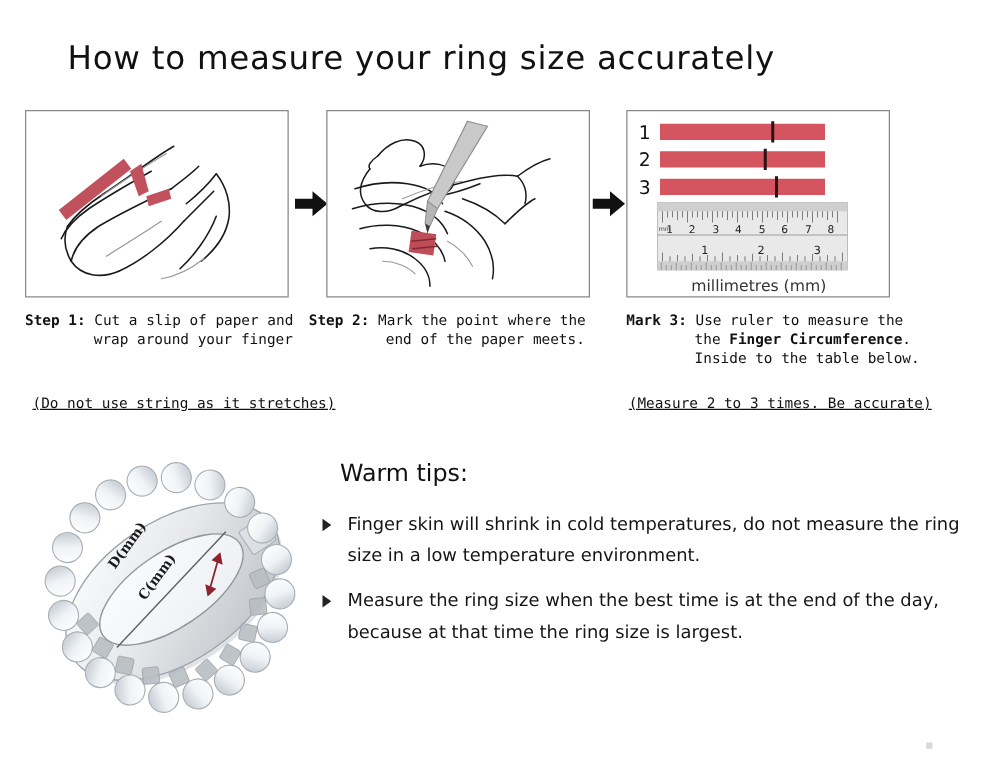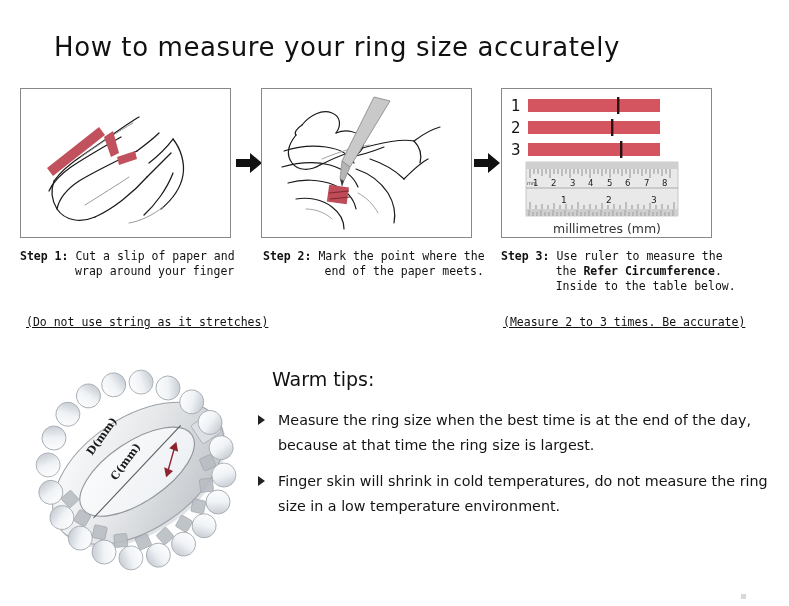--- a/index.html
+++ b/index.html
@@ -64,21 +64,21 @@
     position: absolute;
     font-family: "DejaVu Sans Mono", monospace;
     font-size: 11.5px;
     line-height: 15px;
     color: #111;
     white-space: pre;
   }
   .caption .lead { font-weight: bold; }
   .caption .bold { font-weight: bold; }
   .cap-1 { left: 20px;  top: 249px; text-align: center; }
-  .cap-2 { left: 263px; top: 249px; }
+  .cap-2 { left: 247px; top: 249px; }
   .cap-3 { left: 501px; top: 249px; }
 
   .note {
     position: absolute;
     font-family: "DejaVu Sans Mono", monospace;
     font-size: 11.5px;
     color: #111;
     white-space: nowrap;
     text-decoration: underline;
   }
@@ -391,22 +391,22 @@
     </svg>
   </div>
 </div>
 
 <div class="caption cap-1"><span class="lead">Step 1:</span><span> Cut a slip of paper and</span>
 <span style="display:inline-block;width:7.9ch"></span><span>wrap around your finger</span></div>
 
 <div class="caption cap-2"><span class="lead">Step 2:</span><span> Mark the point where the</span>
 <span style="display:inline-block;width:8.9ch"></span><span>end of the paper meets.</span></div>
 
-<div class="caption cap-3"><span class="lead">Step 3:</span><span> Use ruler to measure the</span>
-<span style="display:inline-block;width:7.9ch"></span><span>the </span><span class="bold">Refer Circumference</span><span>.</span>
+<div class="caption cap-3"><span class="lead">Mark 3:</span><span> Use ruler to measure the</span>
+<span style="display:inline-block;width:7.9ch"></span><span>the </span><span class="bold">Finger Circumference</span><span>.</span>
 <span style="display:inline-block;width:7.9ch"></span><span>Inside to the table below.</span></div>
 
 <div class="note note-1">(Do not use string as it stretches)</div>
 <div class="note note-3">(Measure 2 to 3 times. Be accurate)</div>
 
 <div class="ring-wrap">
   <svg viewBox="0 0 228 228" width="228" height="228">
     <defs>
       <linearGradient id="gShank" x1="0" y1="0" x2="1" y2="1">
         <stop offset="0%" stop-color="#ffffff"></stop>
@@ -544,21 +544,21 @@
   </svg>
 </div>
 <div class="ring-label label-d">D(mm)</div>
 <div class="ring-label label-c">C(mm)</div>
 
 <div class="tips">
   <div class="tips-heading">Warm tips:</div>
 
   <div class="tip-row">
     <span class="tip-bullet"></span>
-    <span>Measure the ring size when the best time is at the end of the day, because at that time the ring size is largest.</span>
+    <span>Finger skin will shrink in cold temperatures, do not measure the ring size in a low temperature environment.</span>
   </div>
   <div class="tip-row">
     <span class="tip-bullet"></span>
-    <span>Finger skin will shrink in cold temperatures, do not measure the ring size in a low temperature environment.</span>
+    <span>Measure the ring size when the best time is at the end of the day, because at that time the ring size is largest.</span>
   </div>
 </div>
 
 <div class="corner-artifact"></div>
 
 </body></html>

